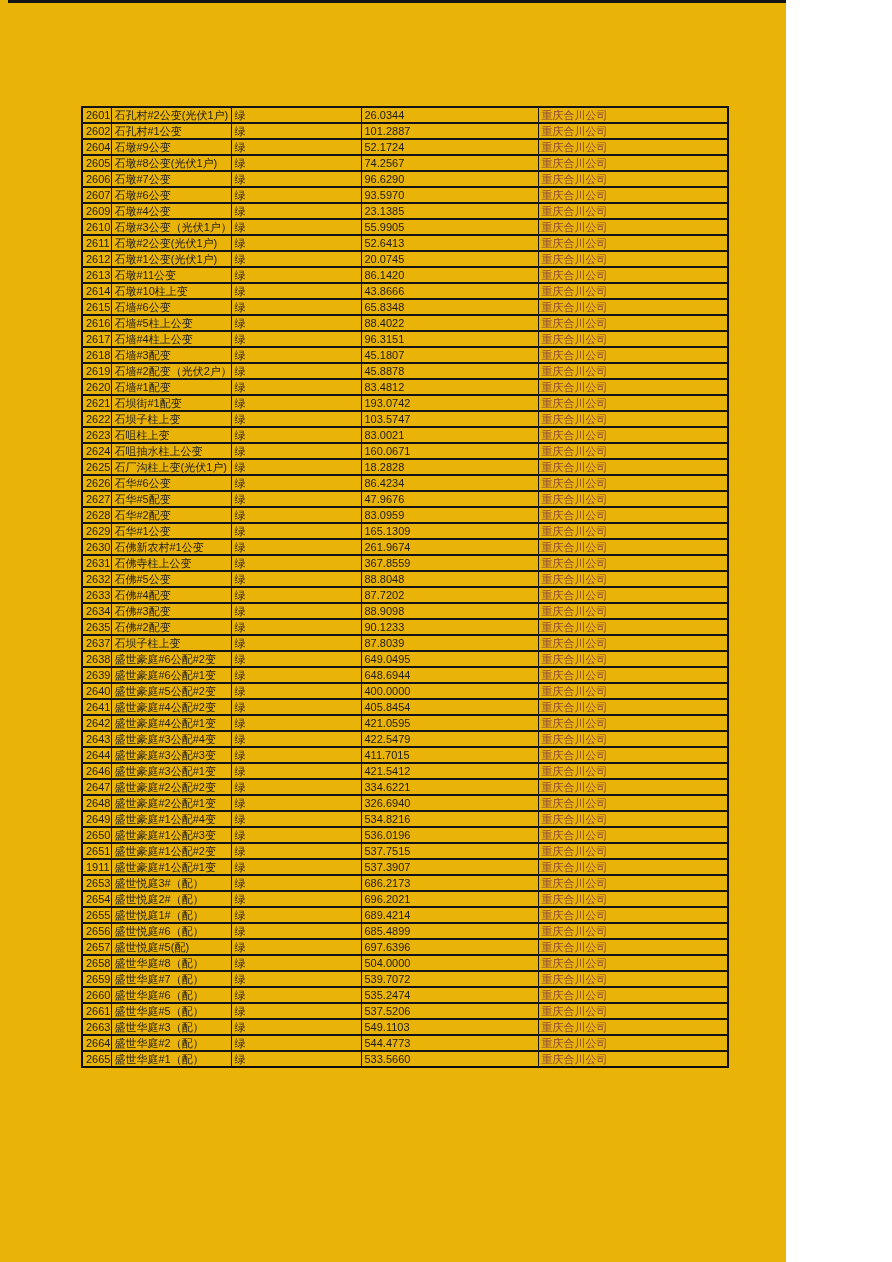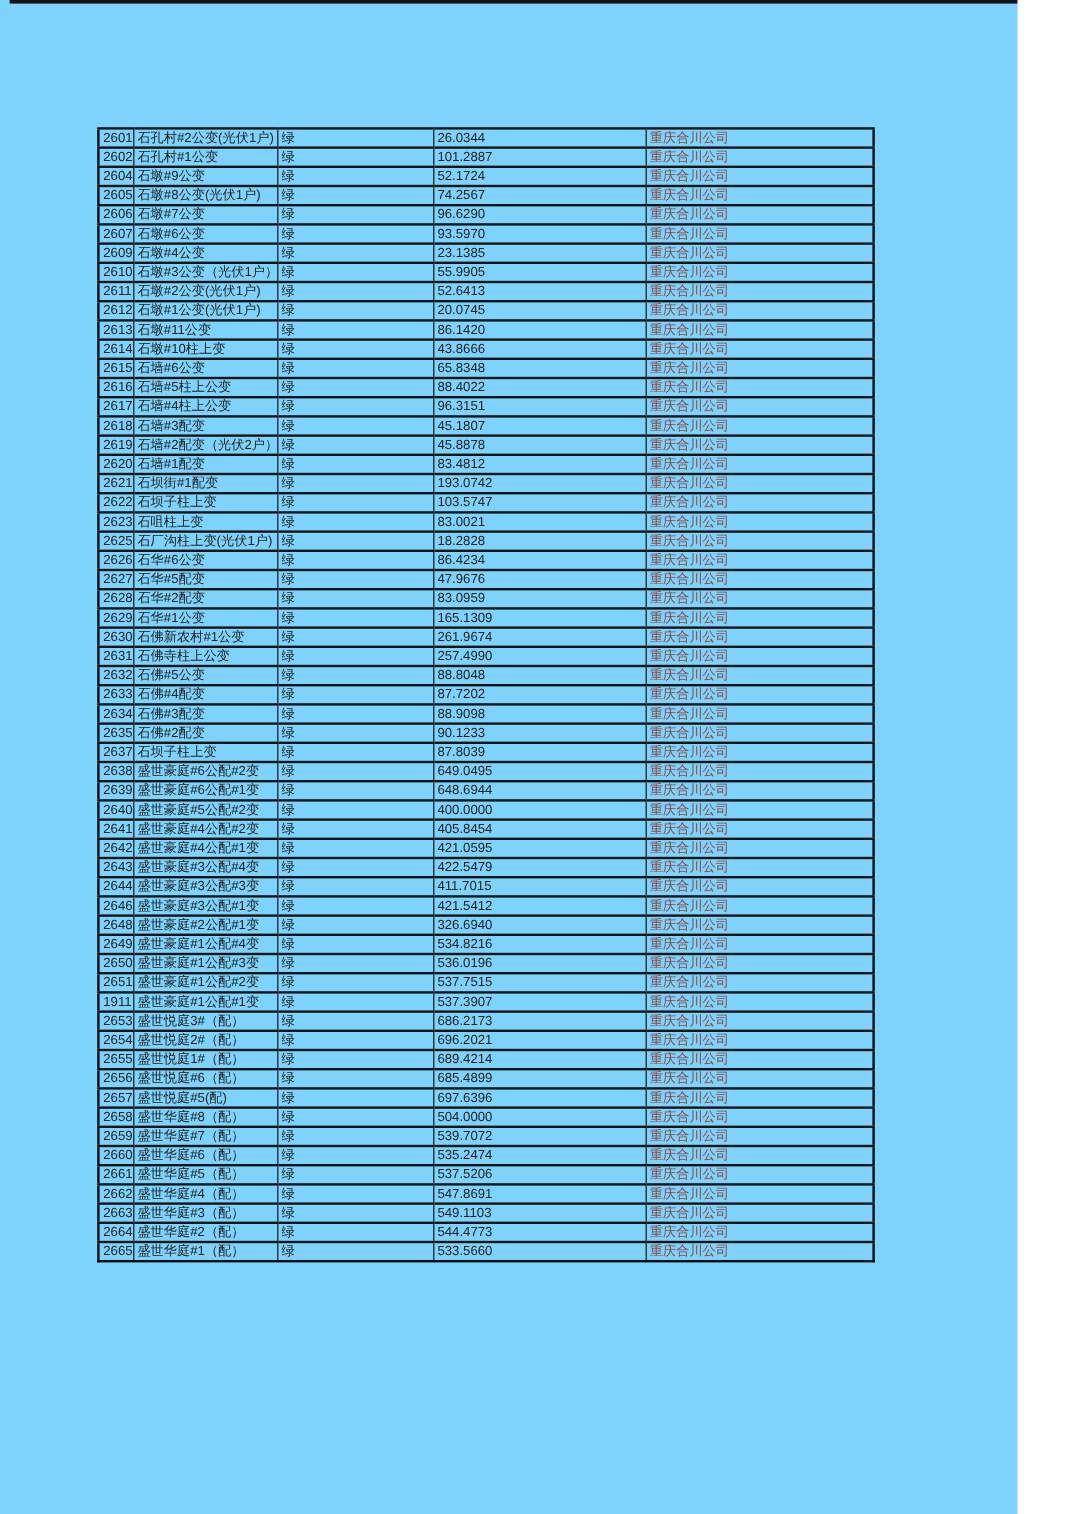--- a/index.html
+++ b/index.html
@@ -3,23 +3,23 @@
 <meta charset="utf-8">
 <style>
   html, body {
     margin: 0;
     padding: 0;
     background: #ffffff;
     font-family: "Liberation Sans", sans-serif;
   }
   .page {
     position: relative;
-    width: 848px;
+    width: 786px;
     height: 1262px;
-    background: #7dd3fc;
+    background: #eab308;
     overflow: hidden;
   }
   .top-bar {
     position: absolute;
     top: 0;
     left: 8px;
     right: 0;
     height: 3px;
     background: #141414;
   }
@@ -229,20 +229,27 @@
     </tr>
 
     <tr>
       <td class="cell-id">2623</td>
       <td class="cell-name">石咀柱上变</td>
       <td class="cell-status">绿</td>
       <td class="cell-value">83.0021</td>
       <td class="cell-company">重庆合川公司</td>
     </tr>
 
+    <tr>
+      <td class="cell-id">2624</td>
+      <td class="cell-name">石咀抽水柱上公变</td>
+      <td class="cell-status">绿</td>
+      <td class="cell-value">160.0671</td>
+      <td class="cell-company">重庆合川公司</td>
+    </tr>
 
     <tr>
       <td class="cell-id">2625</td>
       <td class="cell-name">石厂沟柱上变(光伏1户)</td>
       <td class="cell-status">绿</td>
       <td class="cell-value">18.2828</td>
       <td class="cell-company">重庆合川公司</td>
     </tr>
 
     <tr>
@@ -282,21 +289,21 @@
       <td class="cell-name">石佛新农村#1公变</td>
       <td class="cell-status">绿</td>
       <td class="cell-value">261.9674</td>
       <td class="cell-company">重庆合川公司</td>
     </tr>
 
     <tr>
       <td class="cell-id">2631</td>
       <td class="cell-name">石佛寺柱上公变</td>
       <td class="cell-status">绿</td>
-      <td class="cell-value">257.4990</td>
+      <td class="cell-value">367.8559</td>
       <td class="cell-company">重庆合川公司</td>
     </tr>
 
     <tr>
       <td class="cell-id">2632</td>
       <td class="cell-name">石佛#5公变</td>
       <td class="cell-status">绿</td>
       <td class="cell-value">88.8048</td>
       <td class="cell-company">重庆合川公司</td>
     </tr>
@@ -392,20 +399,27 @@
 
 
     <tr>
       <td class="cell-id">2646</td>
       <td class="cell-name">盛世豪庭#3公配#1变</td>
       <td class="cell-status">绿</td>
       <td class="cell-value">421.5412</td>
       <td class="cell-company">重庆合川公司</td>
     </tr>
 
+    <tr>
+      <td class="cell-id">2647</td>
+      <td class="cell-name">盛世豪庭#2公配#2变</td>
+      <td class="cell-status">绿</td>
+      <td class="cell-value">334.6221</td>
+      <td class="cell-company">重庆合川公司</td>
+    </tr>
 
     <tr>
       <td class="cell-id">2648</td>
       <td class="cell-name">盛世豪庭#2公配#1变</td>
       <td class="cell-status">绿</td>
       <td class="cell-value">326.6940</td>
       <td class="cell-company">重庆合川公司</td>
     </tr>
 
     <tr>
@@ -505,27 +519,20 @@
     </tr>
 
     <tr>
       <td class="cell-id">2661</td>
       <td class="cell-name">盛世华庭#5（配）</td>
       <td class="cell-status">绿</td>
       <td class="cell-value">537.5206</td>
       <td class="cell-company">重庆合川公司</td>
     </tr>
 
-    <tr>
-      <td class="cell-id">2662</td>
-      <td class="cell-name">盛世华庭#4（配）</td>
-      <td class="cell-status">绿</td>
-      <td class="cell-value">547.8691</td>
-      <td class="cell-company">重庆合川公司</td>
-    </tr>
 
     <tr>
       <td class="cell-id">2663</td>
       <td class="cell-name">盛世华庭#3（配）</td>
       <td class="cell-status">绿</td>
       <td class="cell-value">549.1103</td>
       <td class="cell-company">重庆合川公司</td>
     </tr>
 
     <tr>

